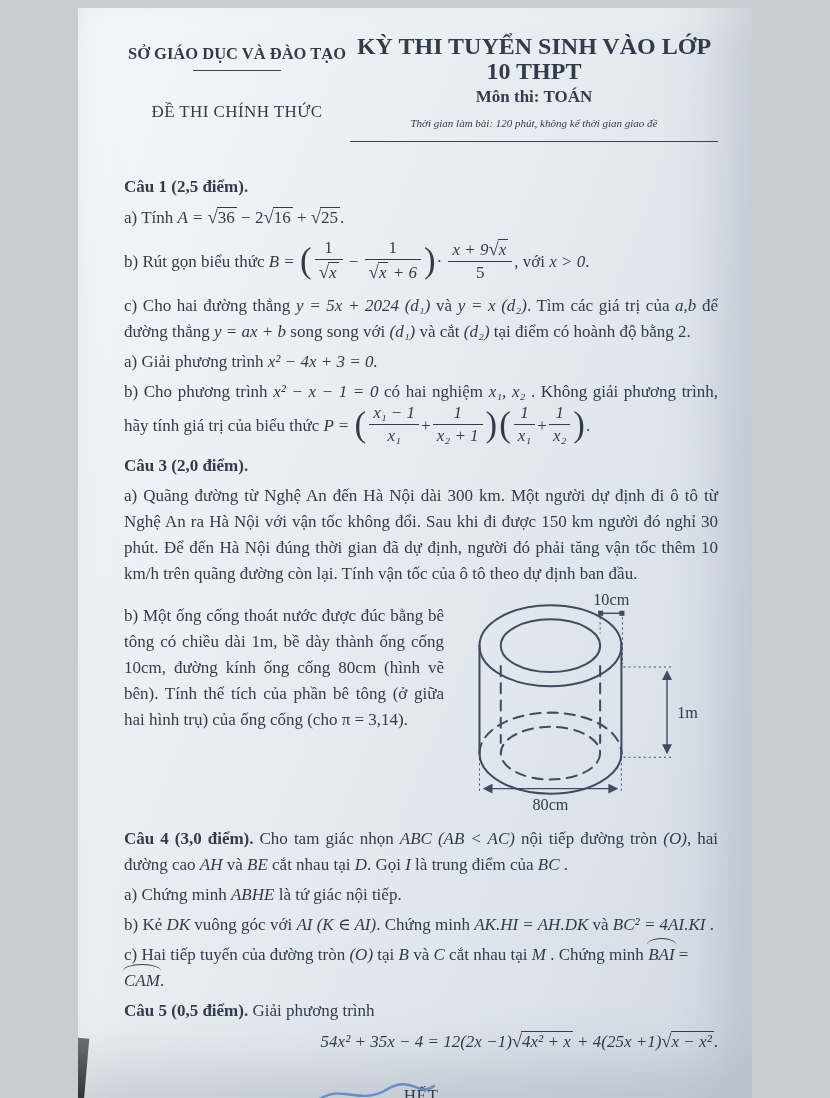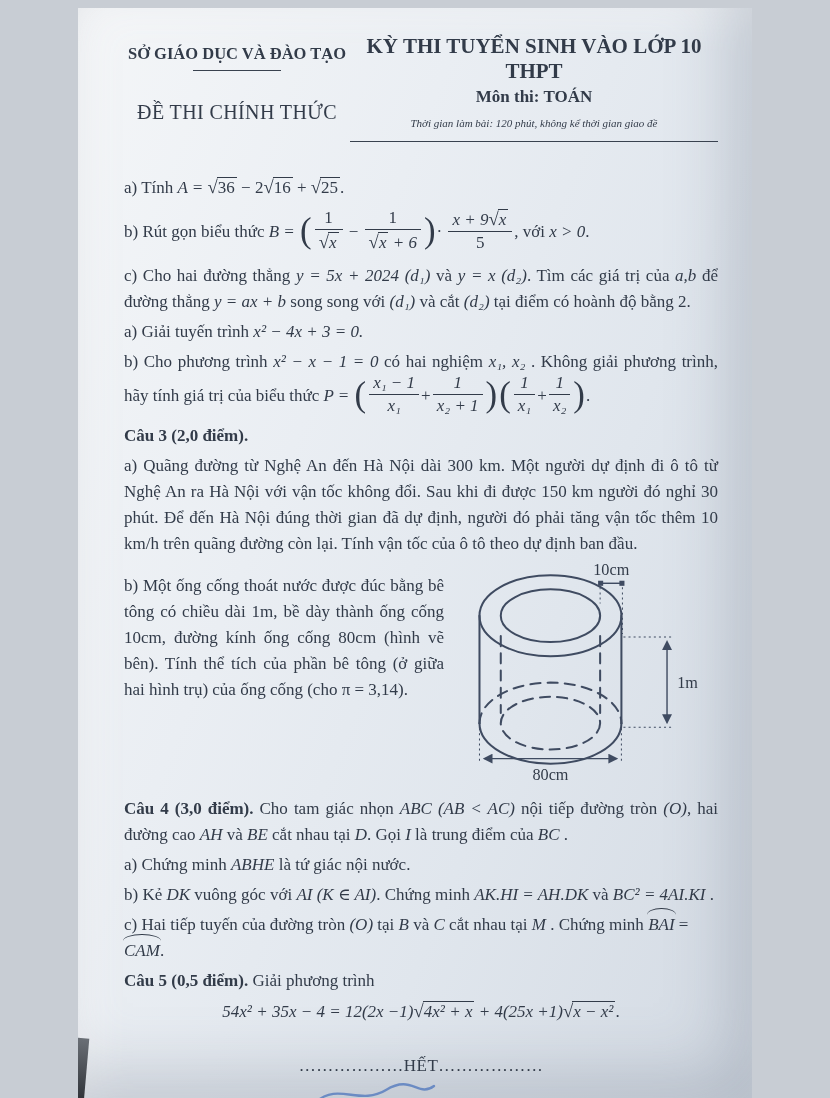--- a/index.html
+++ b/index.html
@@ -9,34 +9,34 @@
     font-size:17px;line-height:26px;
     background:linear-gradient(112deg,#f4f6f8 0%,#eaeef3 35%,#e0e6ed 65%,#d3dae3 100%);
     box-shadow:inset -22px -32px 64px rgba(96,108,124,.28), inset 16px 10px 42px rgba(255,255,255,.55);}
   .content{position:absolute;left:46px;right:34px;top:26px;}
 
   
   .hdr{display:flex;margin-bottom:32px;}
   .hdr-left{width:300px;text-align:center;padding-top:8px;}
   .h-org{font-weight:bold;font-size:16.5px;line-height:24px;}
   .h-rule{width:88px;border-bottom:1.6px solid #39424f;margin:4px auto 0;}
-  .h-official{margin-top:28px;font-size:20px;letter-spacing:.4px;}
+  .h-official{margin-top:28px;font-size:17px;letter-spacing:.4px;}
   .hdr-right{flex:1;text-align:center;}
-  .h-t1{font-weight:bold;font-size:21px;line-height:25px;}
+  .h-t1{font-weight:bold;font-size:24px;line-height:25px;}
   .h-t2{font-weight:bold;font-size:17px;line-height:26px;}
   .h-t3{font-style:italic;font-size:11px;line-height:26px;}
   .h-rule2{width:368px;border-bottom:1.6px solid #39424f;margin:5px auto 0;}
 
   
   .line{margin:0 0 4px;}
   .just{text-align:justify;}
   .qt{font-weight:bold;}
   .m{font-style:italic;}
   .tall{margin:9px 0 7px;}
-  .center{text-align:center;}
+  .center{text-align:right;}
   .het{text-align:center;margin-top:28px;letter-spacing:.5px;}
   .mt{margin-top:10px;}
 
   
   .fr{display:inline-block;vertical-align:middle;text-align:center;line-height:1.2;padding:0 2px;transform:translateY(-2px);}
   .fr .n{display:block;border-bottom:1.2px solid currentColor;padding:0 4px 1px;}
   .fr .d{display:block;padding:1px 4px 0;}
   .sq{white-space:nowrap;}
   .sq .rx{font-style:normal;font-size:1.1em;letter-spacing:-1px;}
   .sq .rc{border-top:1.3px solid currentColor;padding:0 2px 0 1px;}
@@ -74,35 +74,36 @@
         <div class="h-official">ĐỀ THI CHÍNH THỨC</div>
       </div>
       <div class="hdr-right">
         <div class="h-t1">KỲ THI TUYỂN SINH VÀO LỚP 10 THPT</div>
         <div class="h-t2">Môn thi: TOÁN</div>
         <div class="h-t3">Thời gian làm bài: 120 phút, không kể thời gian giao đề</div>
         <div class="h-rule2"></div>
       </div>
     </div>
 
+    <p class="line qt">Câu 1 (2,5 điểm).</p>
     <p class="line">
       <span class="t">a) Tính </span><span class="m">A = </span><span class="sq"><span class="rx">√</span><span class="rc">36</span></span><span> − 2</span><span class="sq"><span class="rx">√</span><span class="rc">16</span></span><span> + </span><span class="sq"><span class="rx">√</span><span class="rc">25</span></span><span>.</span>
     </p>
     <p class="line tall">
       <span class="t">b) Rút gọn biểu thức </span><span class="m">B = </span><span class="bp">(</span><span class="fr"><span class="n">1</span><span class="d"><span class="sq"><span class="rx">√</span><span class="rc it">x</span></span></span></span>
       <span>−</span>
       <span class="fr"><span class="n">1</span><span class="d"><span class="sq"><span class="rx">√</span><span class="rc it">x</span></span><span class="m"> + 6</span></span></span><span class="bp">)</span><span>·</span>
       <span class="fr"><span class="n"><span class="m">x + 9</span><span class="sq"><span class="rx">√</span><span class="rc it">x</span></span></span><span class="d">5</span></span><span class="t">, với </span><span class="m">x &gt; 0</span><span>.</span>
     </p>
     <p class="line just">
       <span>c) Cho hai đường thẳng </span><span class="m">y = 5x + 2024 (d₁)</span><span> và </span><span class="m">y = x (d₂)</span><span>. Tìm các giá trị của </span><span class="m">a,b</span><span> để đường thẳng </span><span class="m">y = ax + b</span><span> song song với </span><span class="m">(d₁)</span><span> và cắt </span><span class="m">(d₂)</span><span> tại điểm có hoành độ bằng 2.</span>
     </p>
 
     <p class="line">
-      <span>a) Giải tuyến trình </span><span class="m">x² − 4x + 3 = 0.</span>
+      <span>a) Giải phương trình </span><span class="m">x² − 4x + 3 = 0.</span>
     </p>
     <p class="line just">
       <span>b) Cho phương trình </span><span class="m">x² − x − 1 = 0</span><span> có hai nghiệm </span><span class="m">x₁, x₂</span><span> . Không giải phương trình, hãy tính giá trị của biểu thức </span><span class="m">P = </span><span class="bp">(</span><span class="fr m"><span class="n">x₁ − 1</span><span class="d">x₁</span></span><span>+</span><span class="fr m"><span class="n">1</span><span class="d">x₂ + 1</span></span><span class="bp">)</span><span class="bp">(</span><span class="fr m"><span class="n">1</span><span class="d">x₁</span></span><span>+</span><span class="fr m"><span class="n">1</span><span class="d">x₂</span></span><span class="bp">)</span><span>.</span>
     </p>
 
     <p class="line qt">Câu 3 (2,0 điểm).</p>
     <p class="line just">a) Quãng đường từ Nghệ An đến Hà Nội dài 300 km. Một người dự định đi ô tô từ Nghệ An ra Hà Nội với vận tốc không đổi. Sau khi đi được 150 km người đó nghỉ 30 phút. Để đến Hà Nội đúng thời gian đã dự định, người đó phải tăng vận tốc thêm 10 km/h trên quãng đường còn lại. Tính vận tốc của ô tô theo dự định ban đầu.</p>
 
     <div class="row">
       <p class="line just flex1 mt">b) Một ống cống thoát nước được đúc bằng bê tông có chiều dài 1m, bề dày thành ống cống 10cm, đường kính ống cống 80cm (hình vẽ bên). Tính thể tích của phần bê tông (ở giữa hai hình trụ) của ống cống (cho π = 3,14).</p>
@@ -141,21 +142,21 @@
           <text x="210" y="123">1m</text>
           <text x="85" y="214" text-anchor="middle">80cm</text>
         </svg>
       </div>
     </div>
 
     <p class="line just mt">
       <span class="qt">Câu 4 (3,0 điểm).</span><span> Cho tam giác nhọn </span><span class="m">ABC (AB &lt; AC)</span><span> nội tiếp đường tròn </span><span class="m">(O)</span><span>, hai đường cao </span><span class="m">AH</span><span> và </span><span class="m">BE</span><span> cắt nhau tại </span><span class="m">D</span><span>. Gọi </span><span class="m">I</span><span> là trung điểm của </span><span class="m">BC</span><span> .</span>
     </p>
     <p class="line">
-      <span>a) Chứng minh </span><span class="m">ABHE</span><span> là tứ giác nội nước.</span>
+      <span>a) Chứng minh </span><span class="m">ABHE</span><span> là tứ giác nội tiếp.</span>
     </p>
     <p class="line">
       <span>b) Kẻ </span><span class="m">DK</span><span> vuông góc với </span><span class="m">AI (K ∈ AI)</span><span>. Chứng minh </span><span class="m">AK.HI = AH.DK</span><span> và </span><span class="m">BC² = 4AI.KI</span><span> .</span>
     </p>
     <p class="line">
       <span>c) Hai tiếp tuyến của đường tròn </span><span class="m">(O)</span><span> tại </span><span class="m">B</span><span> và </span><span class="m">C</span><span> cắt nhau tại </span><span class="m">M</span><span> . Chứng minh </span><span class="hat">BAI</span><span> = </span><span class="hat">CAM</span><span>.</span>
     </p>
 
     <p class="line">
       <span class="qt">Câu 5 (0,5 điểm).</span><span> Giải phương trình</span>

